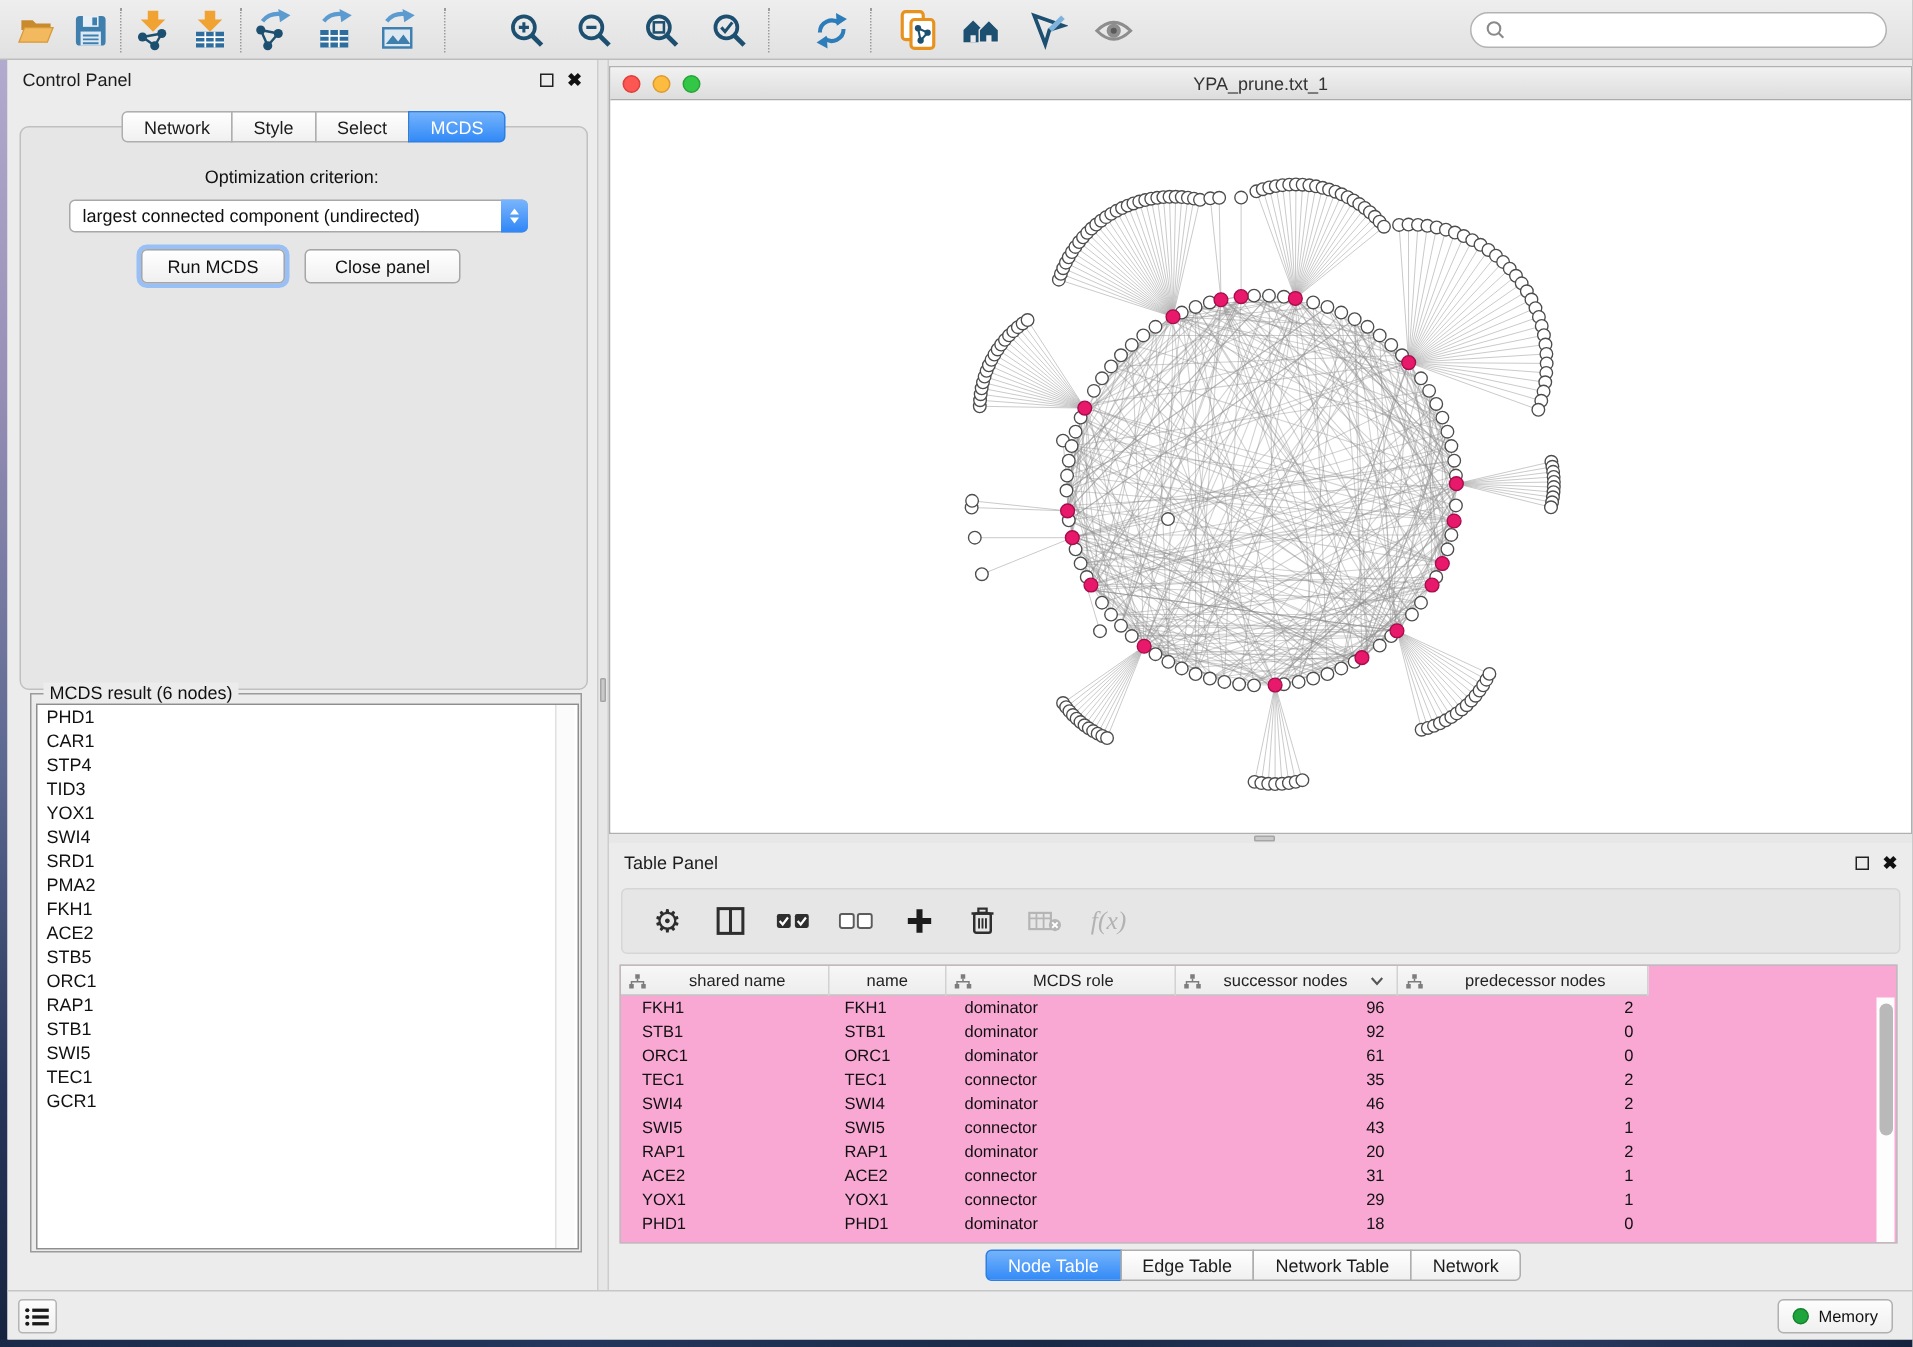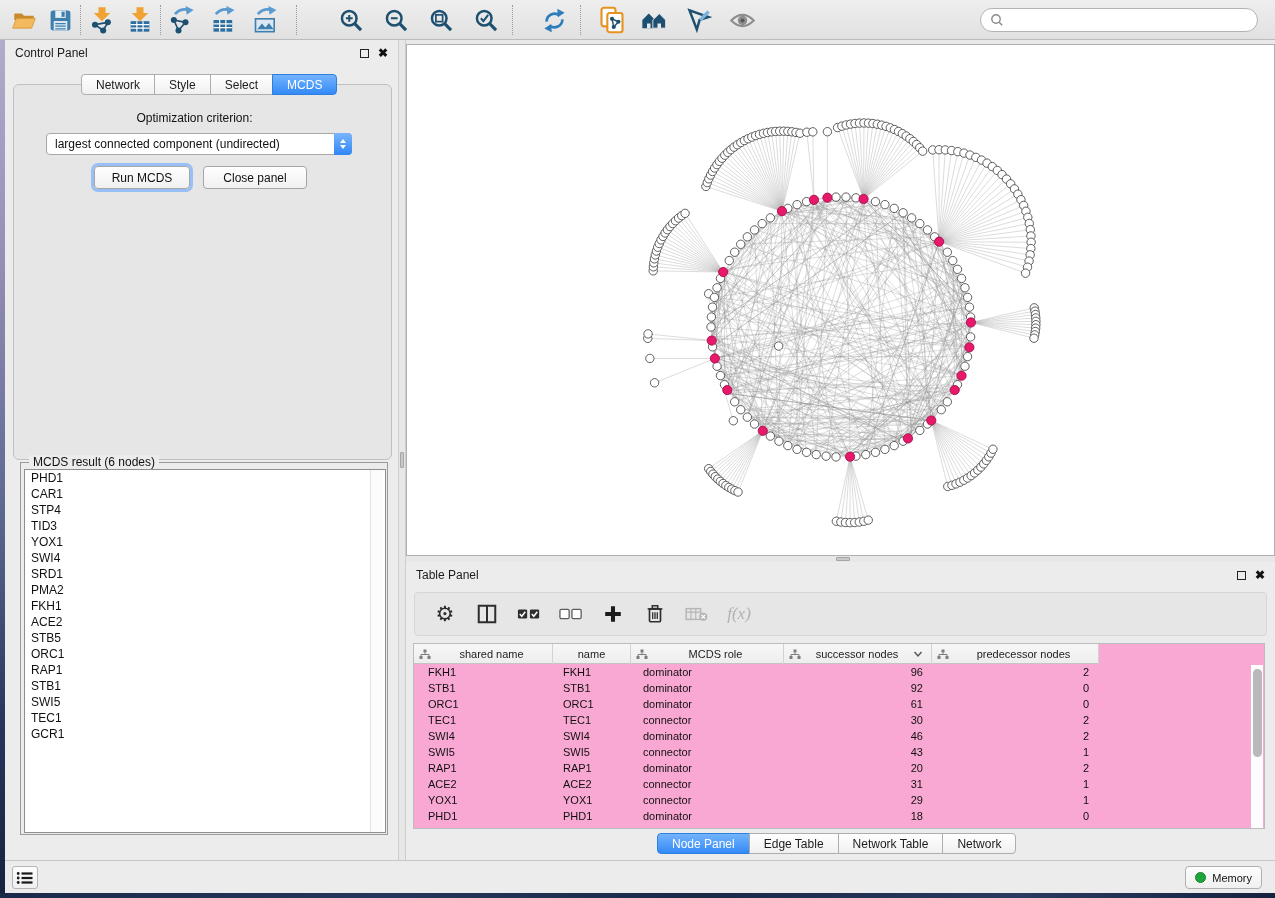--- a/index.html
+++ b/index.html
@@ -326,20 +326,26 @@
         </div>
       <div id="mcds-scroll" style="right:4px;top:7px;height:362px;" class="abs"></div>
     </div>
   </div>
 
   <div id="v-split" class="abs">
       <div id="v-grip"></div>
     </div>
 
   <div id="net-window" class="abs">
+    <div id="net-titlebar">
+      <span id="net-title">YPA_prune.txt_1</span>
+      <span class="tl red"></span>
+      <span class="tl yel"></span>
+      <span class="tl grn"></span>
+    </div>
     <div id="net-canvas">
       <svg id="netsvg" width="867" height="488" viewBox="0 0 867 488">
           <g stroke="#ababab" stroke-width="0.6" stroke-opacity="0.7">
             <line x1="374.9812350338589" y1="144.16915185551215" x2="298.89671373024663" y2="119.44779230551636"></line>
             <line x1="374.9812350338589" y1="144.16915185551215" x2="300.2603463332854" y2="115.58963485825508"></line>
             <line x1="374.9812350338589" y1="144.16915185551215" x2="301.8194776510271" y2="111.80625246970851"></line>
             <line x1="374.9812350338589" y1="144.16915185551215" x2="303.5700283935439" y2="108.107543929988"></line>
             <line x1="374.9812350338589" y1="144.16915185551215" x2="305.5074184437342" y2="104.5031864897012"></line>
             <line x1="374.9812350338589" y1="144.16915185551215" x2="307.6265788406787" y2="101.0026105405251"></line>
             <line x1="374.9812350338589" y1="144.16915185551215" x2="309.92196504200007" y2="97.61497494165818"></line>
@@ -1250,21 +1256,21 @@
             <div class="tcell c1">ORC1</div>
             <div class="tcell c2">ORC1</div>
             <div class="tcell c3">dominator</div>
             <div class="tcell c4">61</div>
             <div class="tcell c5">0</div>
           </div>
           <div class="trow">
             <div class="tcell c1">TEC1</div>
             <div class="tcell c2">TEC1</div>
             <div class="tcell c3">connector</div>
-            <div class="tcell c4">30</div>
+            <div class="tcell c4">35</div>
             <div class="tcell c5">2</div>
           </div>
           <div class="trow">
             <div class="tcell c1">SWI4</div>
             <div class="tcell c2">SWI4</div>
             <div class="tcell c3">dominator</div>
             <div class="tcell c4">46</div>
             <div class="tcell c5">2</div>
           </div>
           <div class="trow">
@@ -1302,21 +1308,21 @@
             <div class="tcell c4">18</div>
             <div class="tcell c5">0</div>
           </div>
         </div>
       <div id="nt-vscroll">
           <div id="nt-thumb"></div>
         </div>
     </div>
 
     <div id="tp-tabs" class="seg-tabs abs">
-      <div class="seg-tab active">Node Panel</div>
+      <div class="seg-tab active">Node Table</div>
       <div class="seg-tab">Edge Table</div>
       <div class="seg-tab">Network Table</div>
       <div class="seg-tab">Network</div>
     </div>
   </div>
 
   <div id="status-bar" class="abs">
     <div id="burger-btn">
       <svg width="18" height="14" viewBox="0 0 18 14">
         <circle cx="2.2" cy="2.5" r="1.4" fill="#1a1a1a"></circle>

